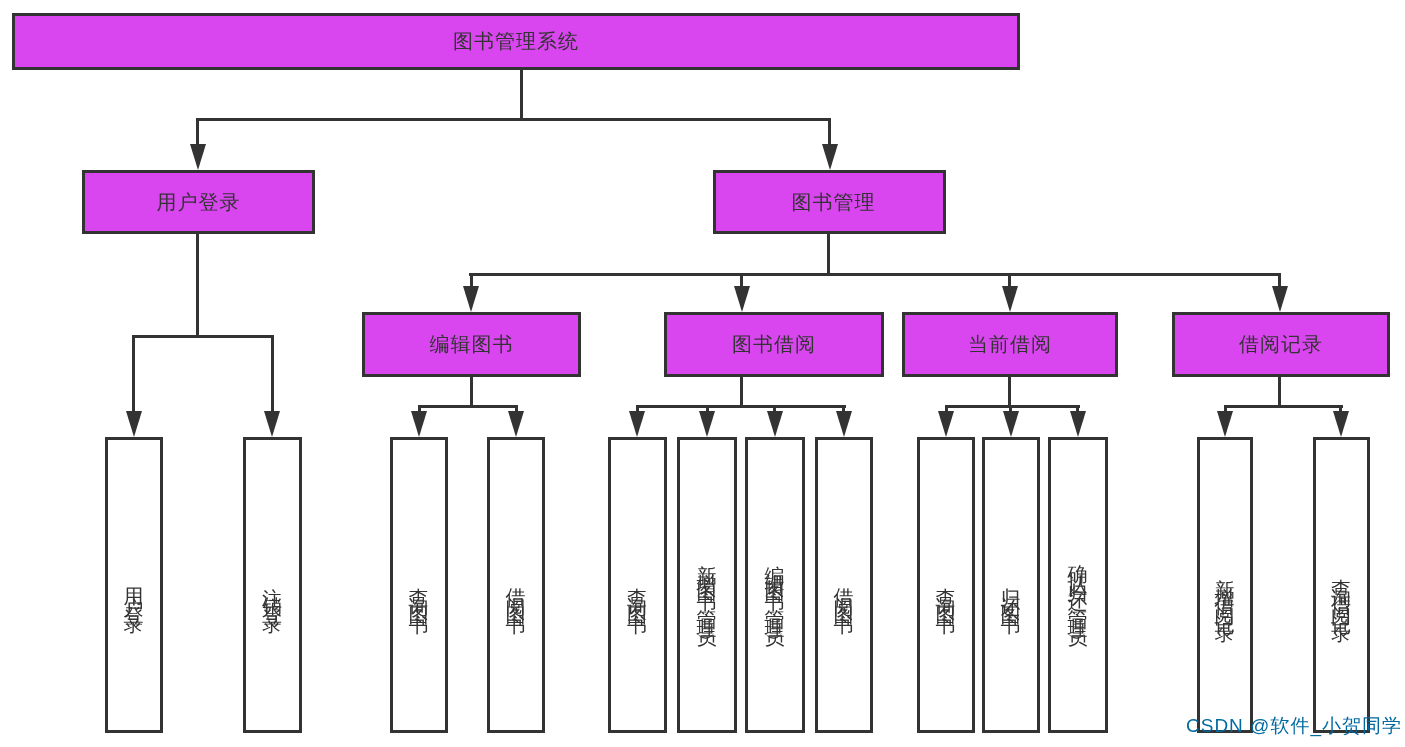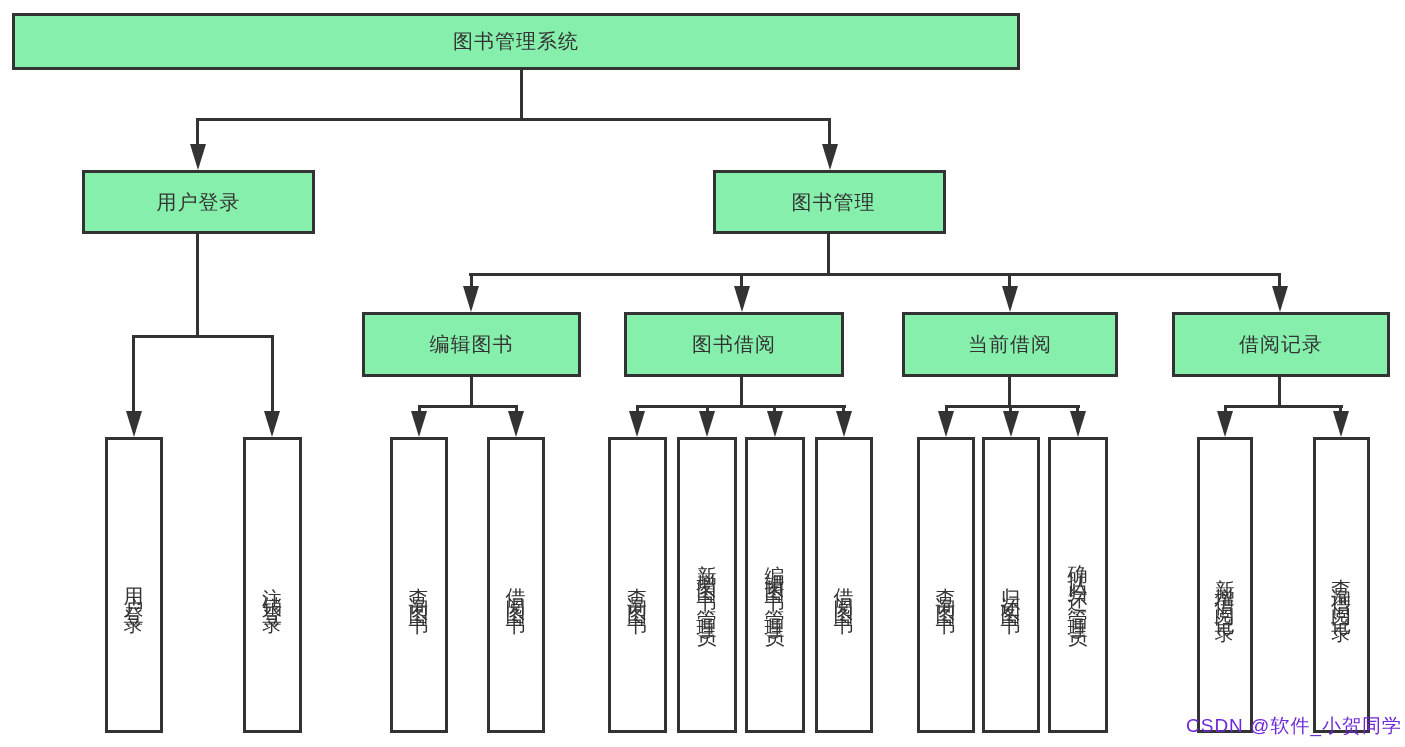--- a/index.html
+++ b/index.html
@@ -2,42 +2,42 @@
 <html><head>
 <meta charset="utf-8">
 <style>
   html,body{margin:0;padding:0;background:#fff;}
   .stage{
     position:relative;width:1405px;height:747px;background:#ffffff;
     font-family:"Liberation Sans","DejaVu Sans",sans-serif;color:#333;
     overflow:hidden;
   }
   .hbox{
-    position:absolute;border:3px solid #333;background:#86efac;
+    position:absolute;border:3px solid #333;background:#d946ef;
     display:flex;align-items:center;justify-content:center;box-sizing:border-box;
   }
   .hlabel{font-size:20px;letter-spacing:1px;white-space:nowrap;}
   .vbox{
     position:absolute;border:3px solid #333;background:#fff;
     display:flex;align-items:center;justify-content:center;box-sizing:border-box;
   }
   .vlabel{
     writing-mode:vertical-rl;text-orientation:mixed;
     font-size:20px;line-height:1;letter-spacing:9px;margin-bottom:-9px;
   }
   .hline{position:absolute;height:3px;background:#333;}
   .vline{position:absolute;width:3px;background:#333;}
   .arrow{
     position:absolute;width:0;height:0;
     border-left:8px solid transparent;border-right:8px solid transparent;
     border-top:26px solid #333;
   }
   .watermark{
     position:absolute;left:1186px;top:713px;font-size:19px;
-    color:#6d28d9;letter-spacing:1px;z-index:5;white-space:nowrap;
+    color:#0369a1;letter-spacing:1px;z-index:5;white-space:nowrap;
   }
 </style>
 </head>
 <body>
 
 <div class="stage">
 
   <div class="hbox" style="left:12px;top:13px;width:1008px;height:57px;">
     <span class="hlabel">图书管理系统</span>
   </div>
@@ -70,21 +70,21 @@
   <div class="vline" style="left:1008px;top:273px;height:18px;"></div>
   <div class="vline" style="left:1278px;top:273px;height:18px;"></div>
   <div class="arrow" style="left:463px;top:286px;"></div>
   <div class="arrow" style="left:734px;top:286px;"></div>
   <div class="arrow" style="left:1002px;top:286px;"></div>
   <div class="arrow" style="left:1272px;top:286px;"></div>
 
   <div class="hbox" style="left:362px;top:312px;width:219px;height:65px;">
     <span class="hlabel">编辑图书</span>
   </div>
-  <div class="hbox" style="left:624px;top:312px;width:220px;height:65px;">
+  <div class="hbox" style="left:664px;top:312px;width:220px;height:65px;">
     <span class="hlabel">图书借阅</span>
   </div>
   <div class="hbox" style="left:1172px;top:312px;width:218px;height:65px;">
     <span class="hlabel">借阅记录</span>
   </div>
   <div class="hbox" style="left:902px;top:312px;width:216px;height:65px;">
     <span class="hlabel">当前借阅</span>
   </div>
 
   <div class="vline" style="left:470px;top:377px;height:28px;"></div>

